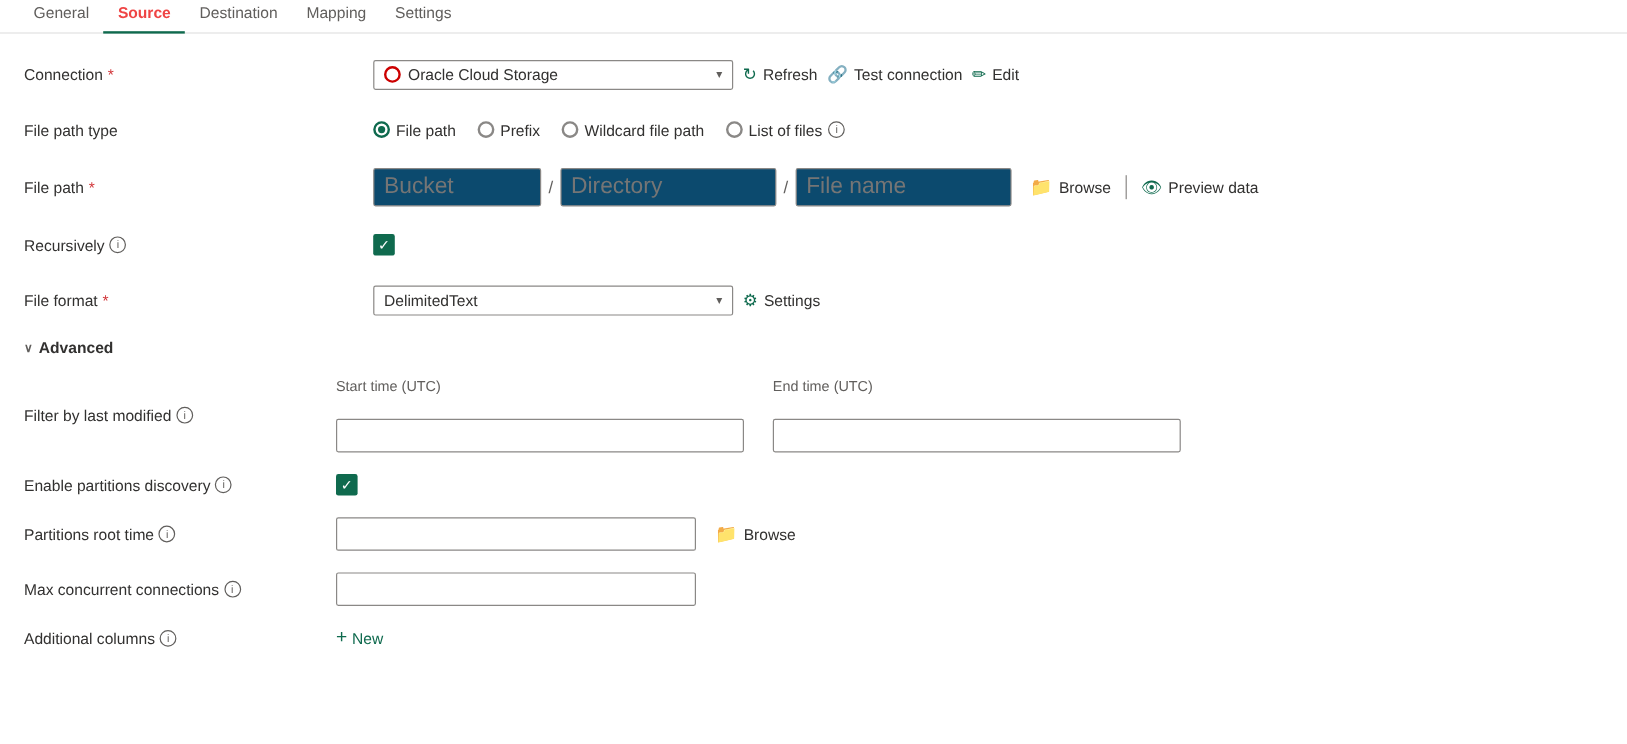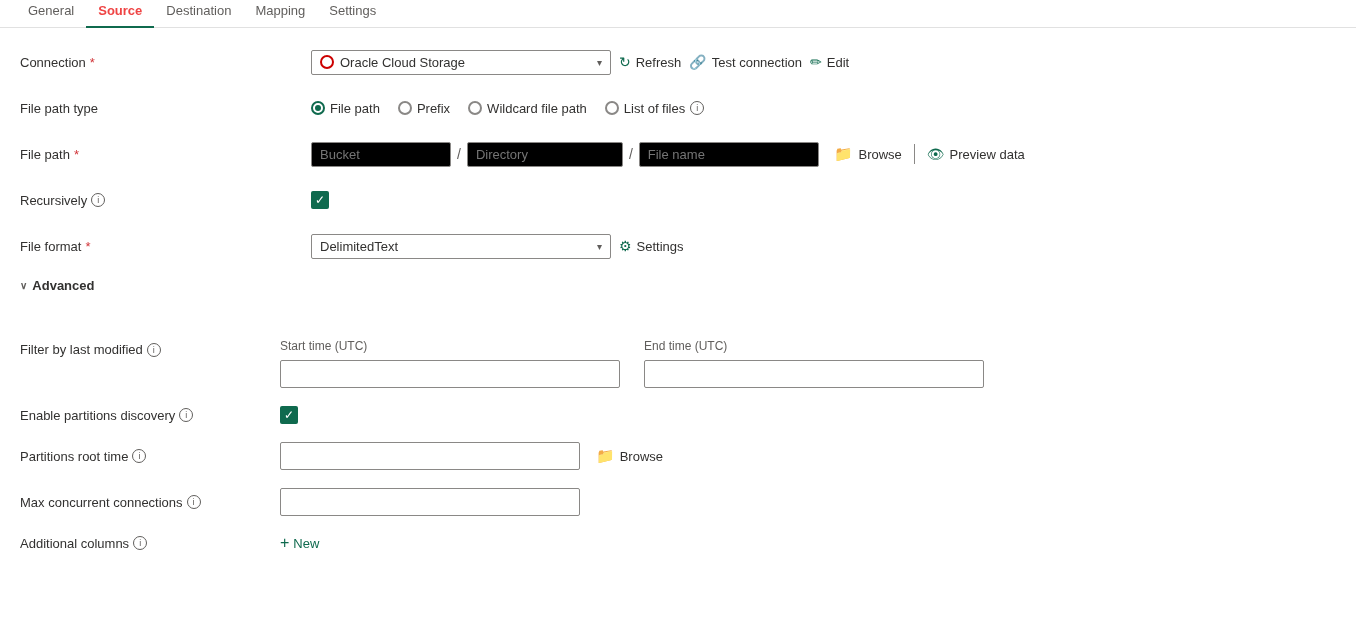--- a/index.html
+++ b/index.html
@@ -164,22 +164,22 @@
     
     .file-path-group {
       display: flex;
       align-items: center;
       gap: 4px;
     }
     .file-path-input {
       border: 1px solid #8a8886;
       border-radius: 2px;
       padding: 4px 8px;
-      font-size: 13px;
-      background: #000000;
+      font-size: 19px;
+      background: #0c4a6e;
       color: #a19f9d;
       outline: none;
     }
     .file-path-sep {
       color: #605e5c;
       font-size: 14px;
       margin: 0 2px;
     }
     .browse-btn {
       display: flex;
@@ -275,22 +275,21 @@
       gap: 8px;
     }
     .datetime-group {
       display: flex;
       align-items: flex-start;
       gap: 24px;
     }
     .datetime-item {
       display: flex;
       flex-direction: column;
-      gap: 7px;
-      margin-top: 28px;
+      gap: 20px;
     }
     .datetime-label {
       font-size: 12px;
       color: #605e5c;
     }
     .datetime-input {
       border: 1px solid #8a8886;
       border-radius: 2px;
       padding: 4px 8px;
       font-size: 13px;
@@ -408,21 +407,21 @@
 
   <div class="form-row">
     <div class="form-label">
       <span>File path</span>
       <span class="required">*</span>
     </div>
     <div class="form-control">
       <div class="file-path-group">
         <input class="file-path-input" style="width: 140px;" type="text" placeholder="Bucket">
         <span class="file-path-sep">/</span>
-        <input class="file-path-input" style="width: 156px;" type="text" placeholder="Directory">
+        <input class="file-path-input" style="width: 180px;" type="text" placeholder="Directory">
         <span class="file-path-sep">/</span>
         <input class="file-path-input" style="width: 180px;" type="text" placeholder="File name">
       </div>
       <div class="browse-btn">
         <span class="browse-icon">📁</span>
         <span>Browse</span>
       </div>
       <div class="divider-line"></div>
       <div class="preview-link">
         <span class="preview-icon">👁</span>

